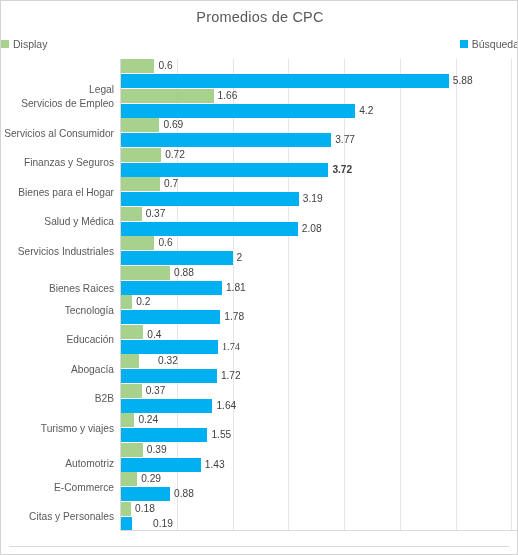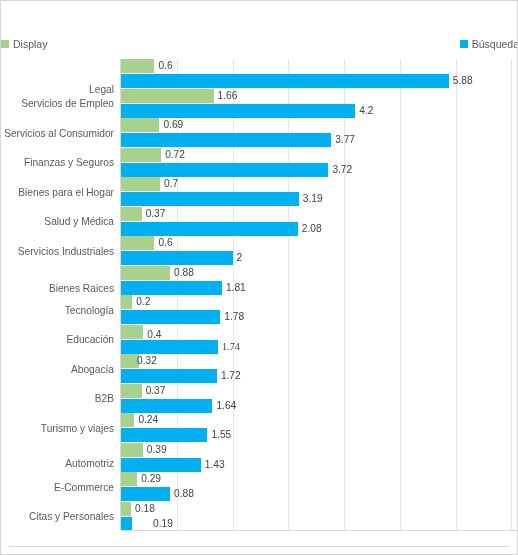--- a/index.html
+++ b/index.html
@@ -118,20 +118,21 @@
     bottom: 7px;
     height: 1px;
     background: #d9d9d9;
   }
 </style>
 </head>
 <body>
 
 <div id="chart-frame">
 
+  <div id="chart-title">Promedios de CPC</div>
 
   <div id="legend">
     <div class="legend-entry">
       <span class="legend-swatch" style="background:#a9d18e"></span>
       <span>Display</span>
     </div>
     <div class="legend-entry">
       <span class="legend-swatch" style="background:#00b0f0"></span>
       <span>Búsqueda</span>
     </div>
@@ -175,21 +176,21 @@
           <div class="bar-value" style="left: 96.545px; top: 29.75px;">1.66</div>
           <div class="bar search" style="left: 0px; top: 44.75px; width: 234.15px; background: rgb(0, 176, 240);"></div>
           <div class="bar-value" style="left: 238.15px; top: 44.75px;">4.2</div>
           <div class="bar display" style="left: 0px; top: 59.25px; width: 38.4675px; background: rgb(169, 209, 142);"></div>
           <div class="bar-value" style="left: 42.4675px; top: 59.25px;">0.69</div>
           <div class="bar search" style="left: 0px; top: 74.25px; width: 210.178px; background: rgb(0, 176, 240);"></div>
           <div class="bar-value" style="left: 214.178px; top: 74.25px;">3.77</div>
           <div class="bar display" style="left: 0px; top: 88.75px; width: 40.14px; background: rgb(169, 209, 142);"></div>
           <div class="bar-value" style="left: 44.14px; top: 88.75px;">0.72</div>
           <div class="bar search" style="left: 0px; top: 103.75px; width: 207.39px; background: rgb(0, 176, 240);"></div>
-          <div class="bar-value" style="left: 211.39px; top: 103.75px;">3.72</div>
+          <div class="bar-value" style="left: 211.39px; top: 103.75px; font-weight: bold;">3.72</div>
           <div class="bar display" style="left: 0px; top: 118.25px; width: 39.025px; background: rgb(169, 209, 142);"></div>
           <div class="bar-value" style="left: 43.025px; top: 118.25px;">0.7</div>
           <div class="bar search" style="left: 0px; top: 133.25px; width: 177.843px; background: rgb(0, 176, 240);"></div>
           <div class="bar-value" style="left: 181.843px; top: 133.25px;">3.19</div>
           <div class="bar display" style="left: 0px; top: 147.75px; width: 20.6275px; background: rgb(169, 209, 142);"></div>
           <div class="bar-value" style="left: 24.6275px; top: 147.75px;">0.37</div>
           <div class="bar search" style="left: 0px; top: 162.75px; width: 176.727px; background: rgb(0, 176, 240);"></div>
           <div class="bar-value" style="left: 180.727px; top: 162.75px;">2.08</div>
           <div class="bar display" style="left: 0px; top: 177.25px; width: 33.45px; background: rgb(169, 209, 142);"></div>
           <div class="bar-value" style="left: 37.45px; top: 177.25px;">0.6</div>
@@ -201,21 +202,21 @@
           <div class="bar-value" style="left: 104.907px; top: 221.75px;">1.81</div>
           <div class="bar display" style="left: 0px; top: 236.25px; width: 11.15px; background: rgb(169, 209, 142);"></div>
           <div class="bar-value" style="left: 15.15px; top: 236.25px;">0.2</div>
           <div class="bar search" style="left: 0px; top: 251.25px; width: 99.235px; background: rgb(0, 176, 240);"></div>
           <div class="bar-value" style="left: 103.235px; top: 251.25px;">1.78</div>
           <div class="bar display" style="left: 0px; top: 265.75px; width: 22.3px; background: rgb(169, 209, 142);"></div>
           <div class="bar-value" style="left: 26.3px; top: 269px;">0.4</div>
           <div class="bar search" style="left: 0px; top: 280.75px; width: 97.005px; background: rgb(0, 176, 240);"></div>
           <div class="bar-value" style="left: 101.005px; top: 280.75px; font-family: Liberation Serif, serif;">1.74</div>
           <div class="bar display" style="left: 0px; top: 295.25px; width: 17.84px; background: rgb(169, 209, 142);"></div>
-          <div class="bar-value" style="left: 16px; top: 295.25px;">0.32</div>
+          <div class="bar-value" style="left: 37px; top: 295.25px;">0.32</div>
           <div class="bar search" style="left: 0px; top: 310.25px; width: 95.89px; background: rgb(0, 176, 240);"></div>
           <div class="bar-value" style="left: 99.89px; top: 310.25px;">1.72</div>
           <div class="bar display" style="left: 0px; top: 324.75px; width: 20.6275px; background: rgb(169, 209, 142);"></div>
           <div class="bar-value" style="left: 24.6275px; top: 324.75px;">0.37</div>
           <div class="bar search" style="left: 0px; top: 339.75px; width: 91.43px; background: rgb(0, 176, 240);"></div>
           <div class="bar-value" style="left: 95.43px; top: 339.75px;">1.64</div>
           <div class="bar display" style="left: 0px; top: 354.25px; width: 13.38px; background: rgb(169, 209, 142);"></div>
           <div class="bar-value" style="left: 17.38px; top: 354.25px;">0.24</div>
           <div class="bar search" style="left: 0px; top: 369.25px; width: 86.4125px; background: rgb(0, 176, 240);"></div>
           <div class="bar-value" style="left: 90.4125px; top: 369.25px;">1.55</div>

